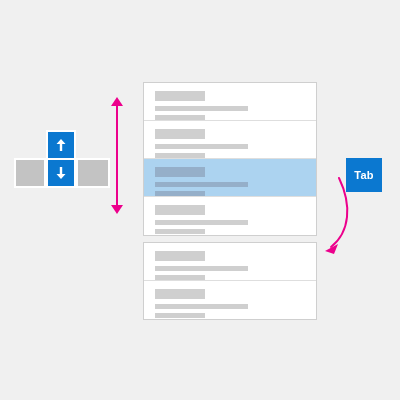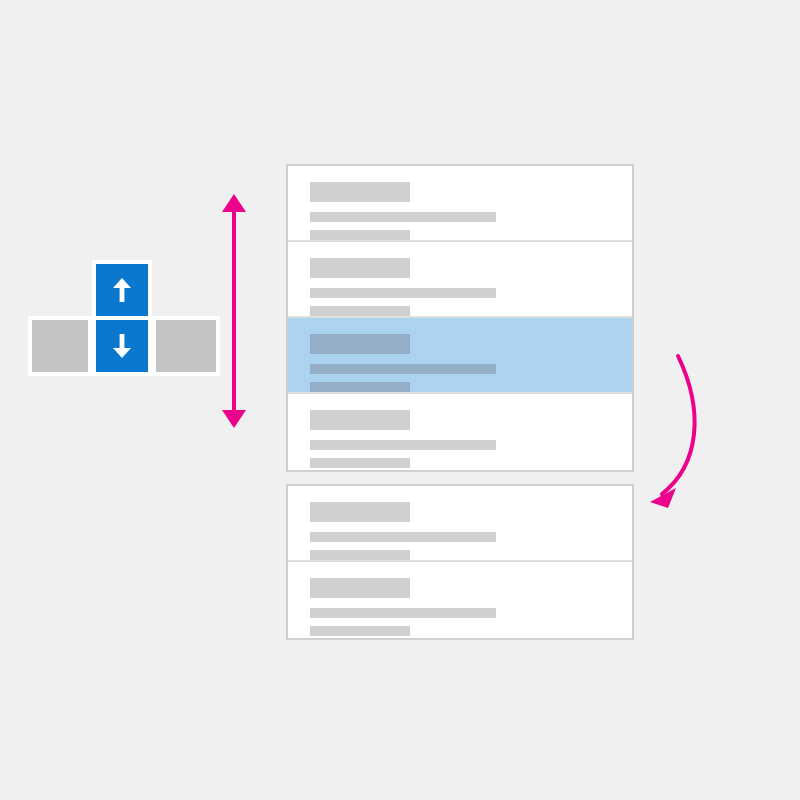--- a/index.html
+++ b/index.html
@@ -113,20 +113,21 @@
   </div>
 
   <div class="key key-accent key-down">
     <svg class="key-glyph" width="12" height="16" viewBox="0 0 12 16">
       <path d="M6 14 L1.5 9 L4.8 9 L4.8 2 L7.2 2 L7.2 9 L10.5 9 Z" fill="#ffffff"></path>
     </svg>
   </div>
 
   <div class="key key-gray key-right"></div>
 
+  <div class="tab-key">Tab</div>
 
   <div class="panel panel-primary">
 
     <div class="row">
       <div class="bar bar-title"></div>
       <div class="bar bar-long"></div>
       <div class="bar bar-short"></div>
     </div>
 
     <div class="row">

